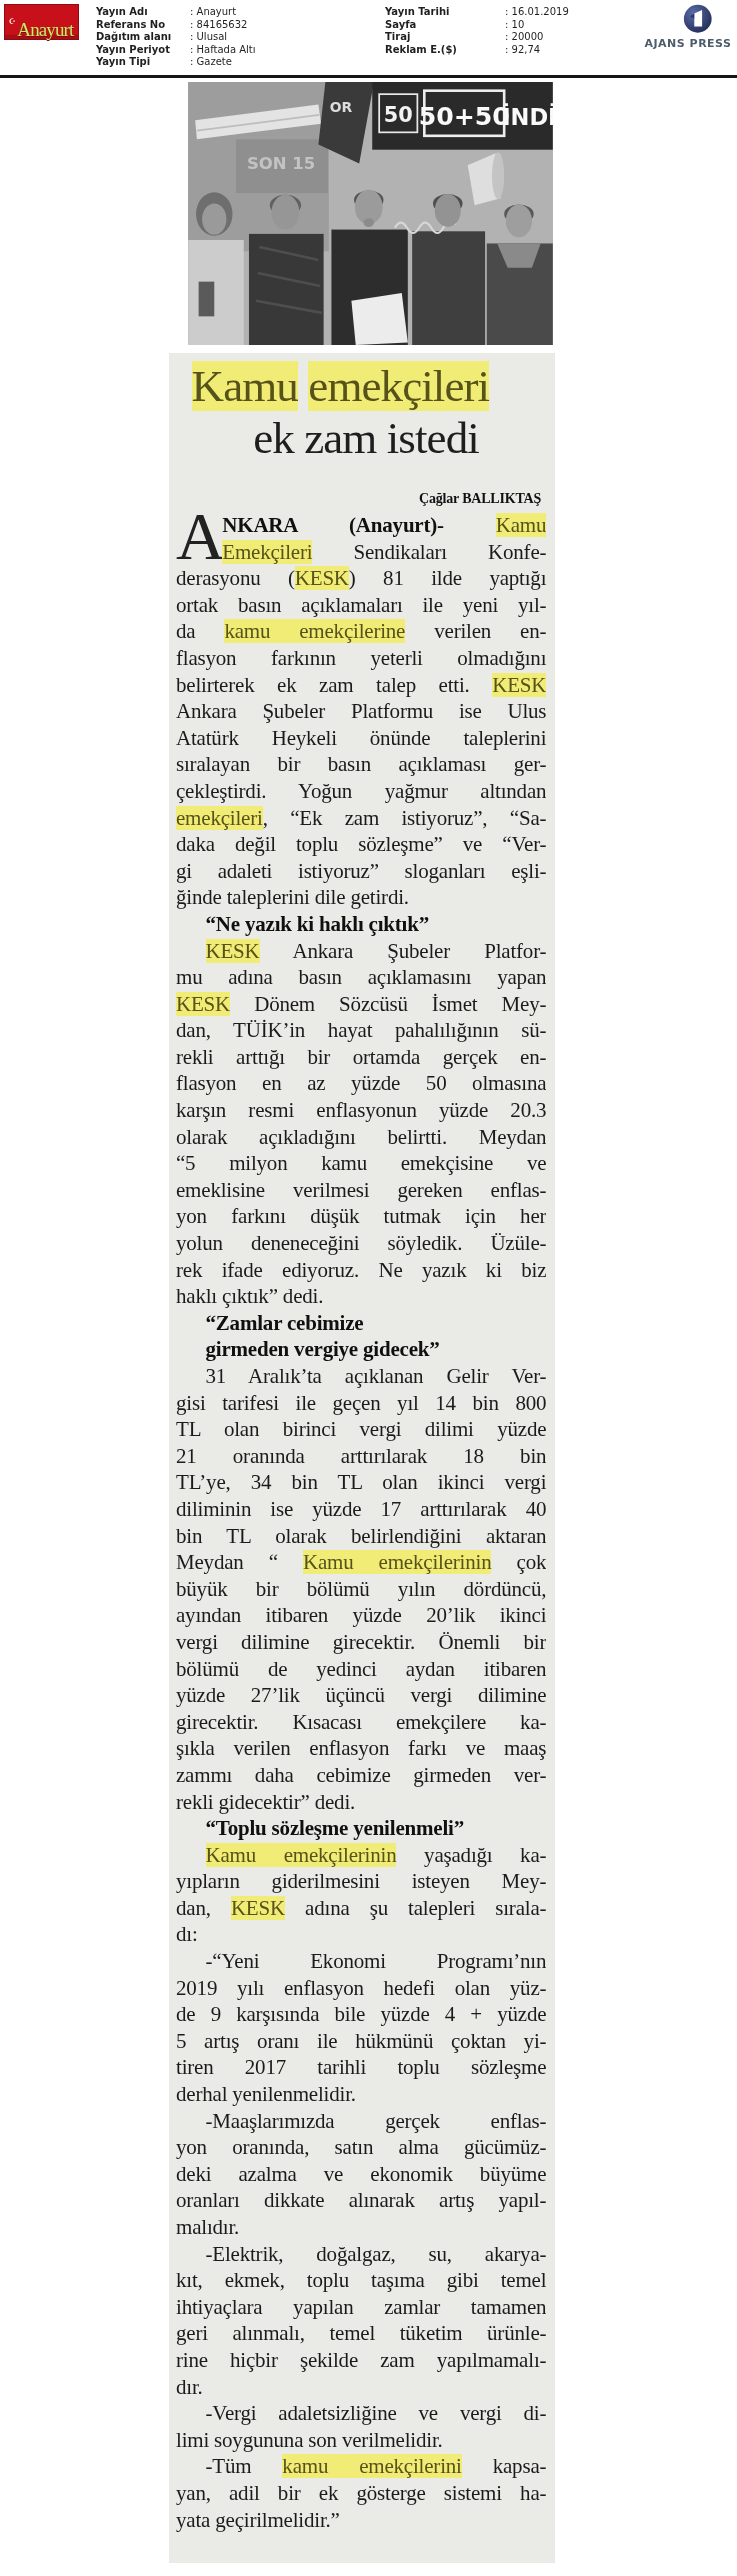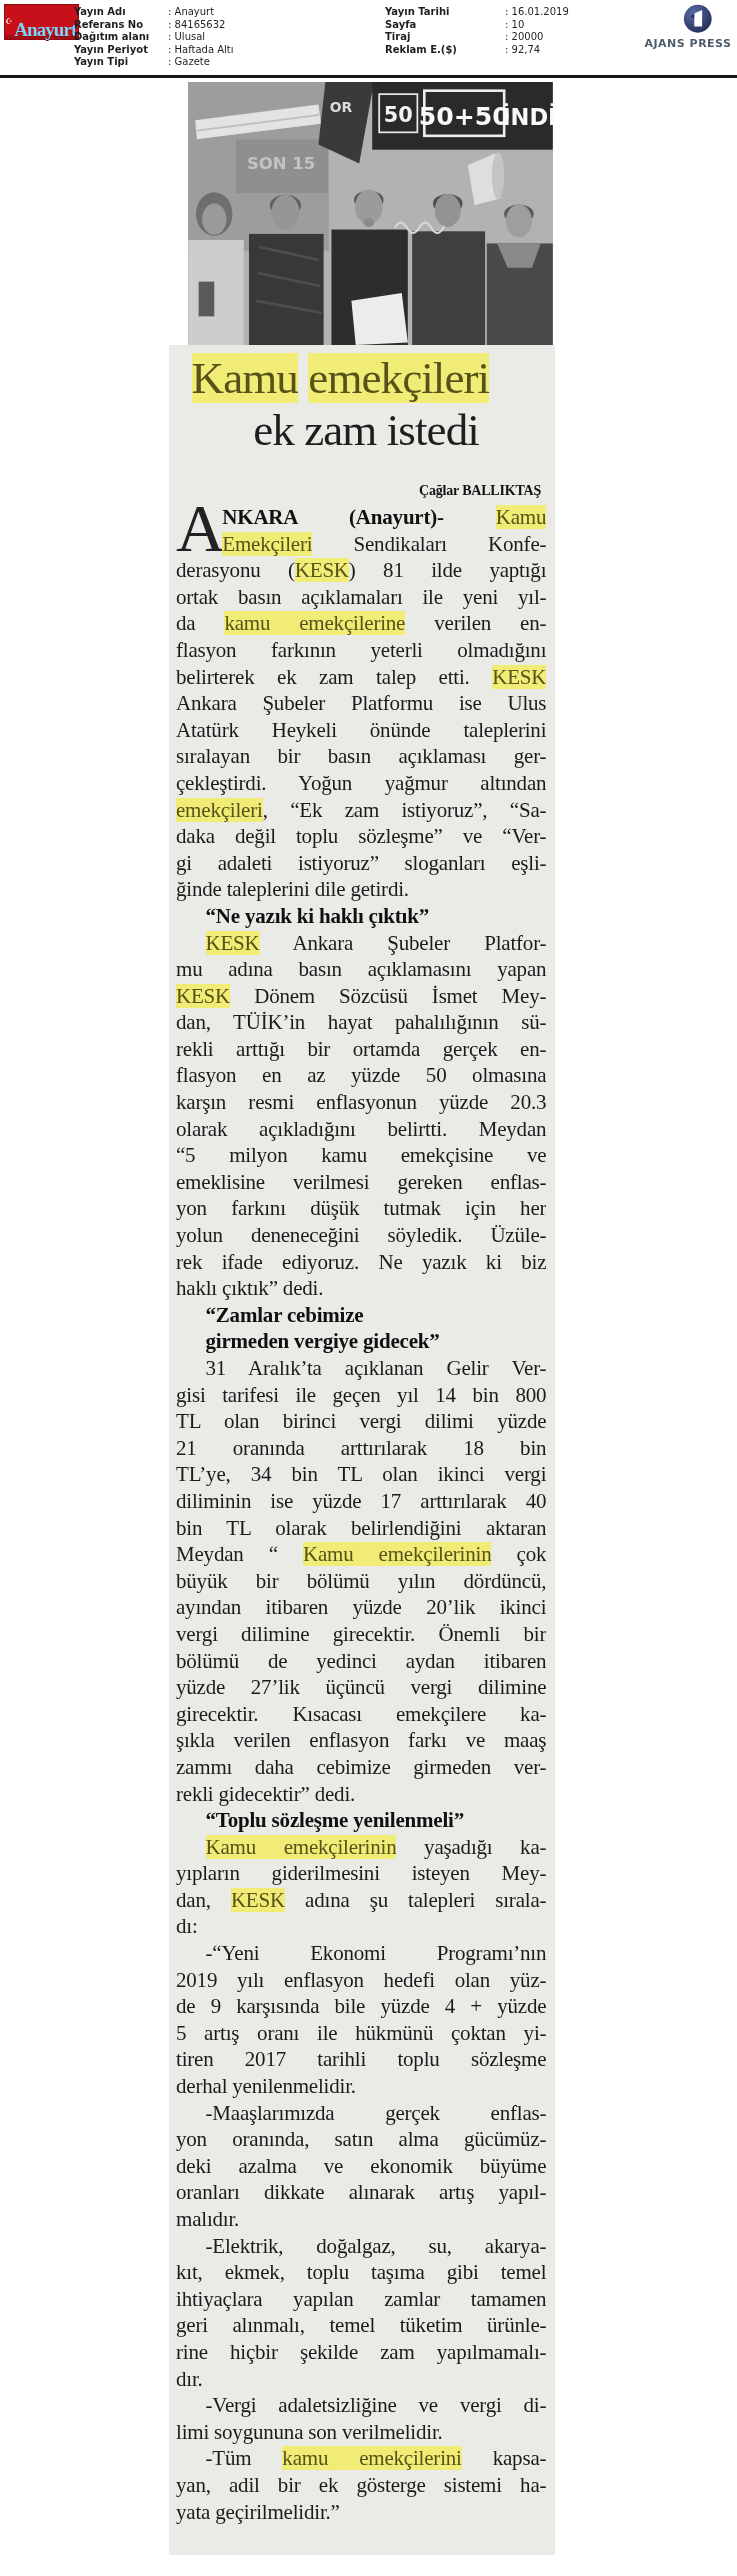--- a/index.html
+++ b/index.html
@@ -9,43 +9,43 @@
   }
   
   .masthead{
     position:absolute;left:3.5px;top:4.3px;width:75px;height:36px;
     background:#c8101a;border:0.9px solid #8f0b13;box-sizing:border-box;
     display:flex;align-items:center;justify-content:center;
     box-shadow:inset 0 -4.3px 0 #a70d15;
   }
   .masthead .star{color:#ffffff;font-size:7.8px;margin-right:1.7px;line-height:1;}
   .masthead .mast-text{
-    color:#7dd3fc;font-family:"Liberation Serif",serif;font-weight:bold;
+    color:#bef264;font-family:"Liberation Serif",serif;font-weight:normal;
     font-size:19px;letter-spacing:-0.9px;line-height:1;text-shadow:0 0.9px 0 #7c090f;margin-top:15px;
   }
   .meta-col{position:absolute;top:6px;font-size:10px;color:#1f1f1f;}
-  #meta-left{left:74px;width:260px;}
+  #meta-left{left:96px;width:260px;}
   #meta-right{left:385px;width:269px;}
   .mrow{line-height:12.5px;white-space:nowrap;}
   .mlab{display:inline-block;font-weight:bold;}
   #meta-left .mlab{width:94px;}
   #meta-right .mlab{width:120px;}
   .mval{display:inline-block;}
   .agency{position:absolute;left:642px;top:3.5px;width:92px;text-align:center;}
   .agency-circle{width:29.5px;height:29.5px;margin:0 0 0 19px;}
   .agency-name{
     margin-top:0.9px;font-size:11px;font-weight:bold;color:#4e5d6c;
     letter-spacing:0.5px;white-space:nowrap;
   }
   .rule{position:absolute;left:0;top:75px;width:738px;height:2.6px;background:#161616;}
   
   .photo{position:absolute;left:188px;top:82px;width:365px;height:263px;background:#b4b4b4;}
   
   .panel{
-    position:absolute;left:169px;top:345px;width:386px;height:2210px;
+    position:absolute;left:169px;top:353px;width:386px;height:2210px;
     background:#eaeae7;box-sizing:border-box;padding-top:7px;
     font-family:"Liberation Serif",serif;
   }
   .title-line1{
     margin-left:22.6px;font-size:45px;line-height:52px;color:#262626;
     white-space:nowrap;letter-spacing:-0.9px;
   }
   .title-line2{
     text-align:center;padding-left:8px;font-size:45px;line-height:52px;
     color:#1e1e1e;letter-spacing:-0.9px;

